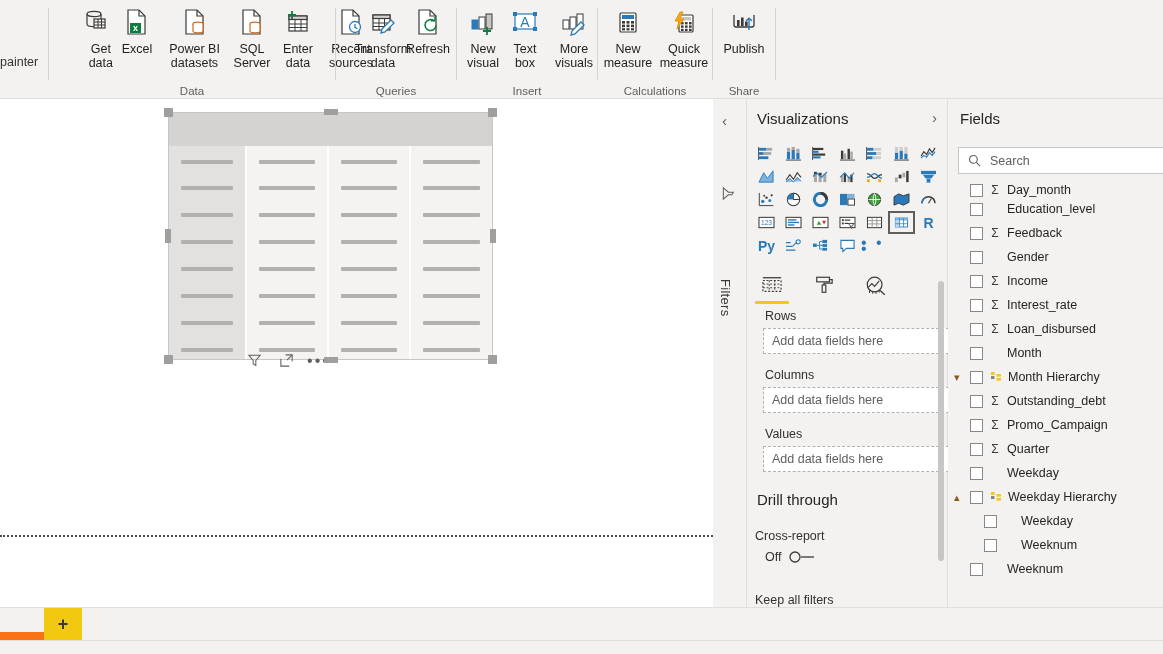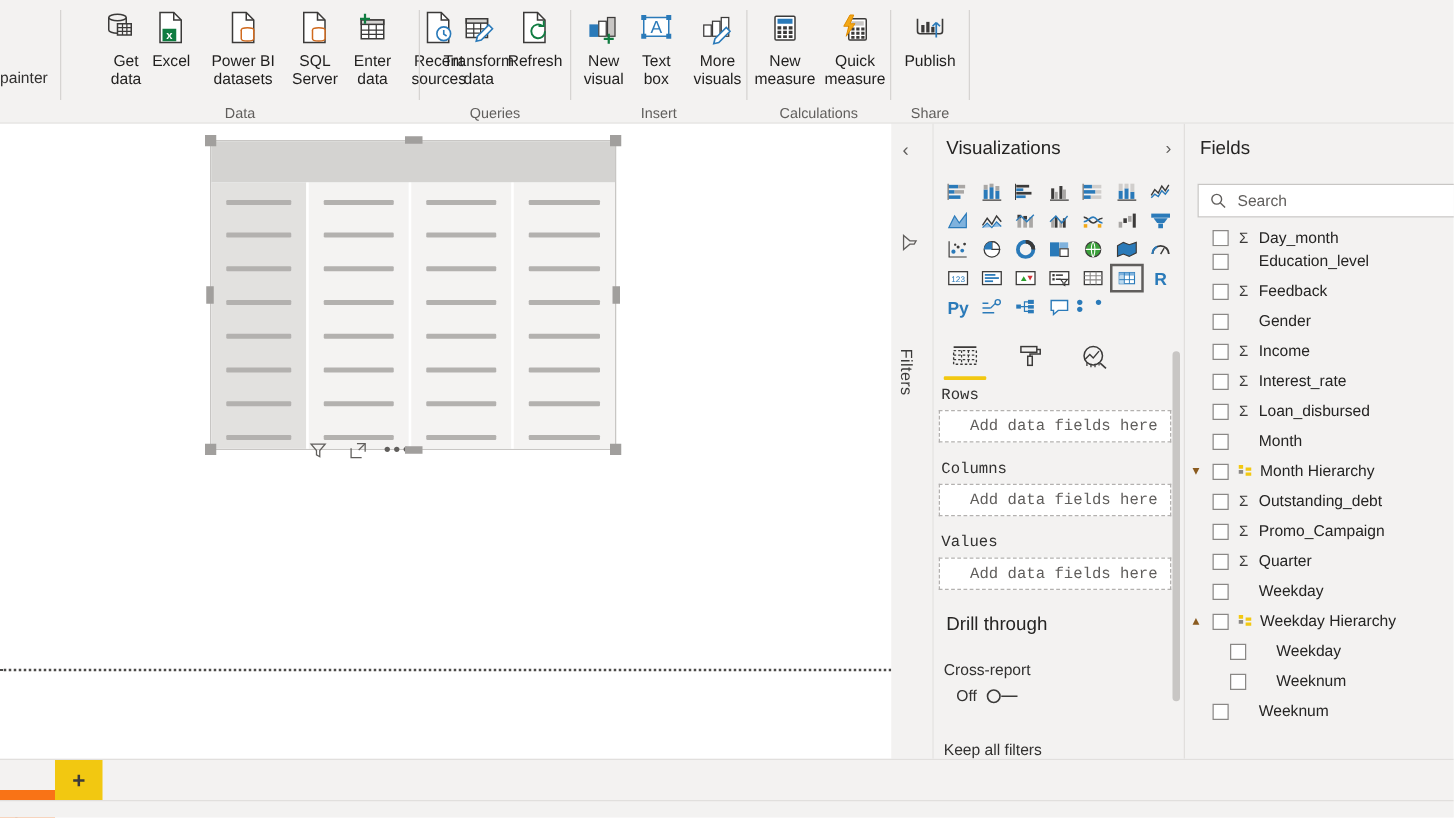--- a/index.html
+++ b/index.html
@@ -167,27 +167,27 @@
     position: absolute; left: 10px; top: 172px;
     display: flex; gap: 22px; align-items: flex-end;
   }
   .well-tab { position: relative; width: 30px; height: 28px;
     display: flex; align-items: center; justify-content: center; }
   .well-tab.active::after {
     content: ""; position: absolute; left: -2px; bottom: -5px;
     width: 34px; height: 3px; background: #f2c811; border-radius: 1px;
   }
 
-  .wells { position: absolute; left: 4px; top: 210px; width: 186px; font-family: Liberation Mono, monospace; }
+  .wells { position: absolute; left: 16px; top: 210px; width: 186px; }
   .well-label { font-size: 12.5px; color: #323130; margin: 0 0 5px 2px; }
   .well-drop {
     height: 26px; background: #ffffff;
     border: 1px dashed #b3b1af;
     display: flex; align-items: center;
-    padding-left: 24px;
+    padding-left: 8px;
     font-size: 12.5px; color: #605e5c;
     margin-bottom: 14px;
   }
 
   .drill-title {
     position: absolute; left: 10px; top: 392px;
     font-size: 15px; color: #252423;
   }
   .drill-row { position: absolute; left: 8px; width: 186px; }
   .drill-sub { font-size: 12.5px; color: #323130; margin-bottom: 7px; }

